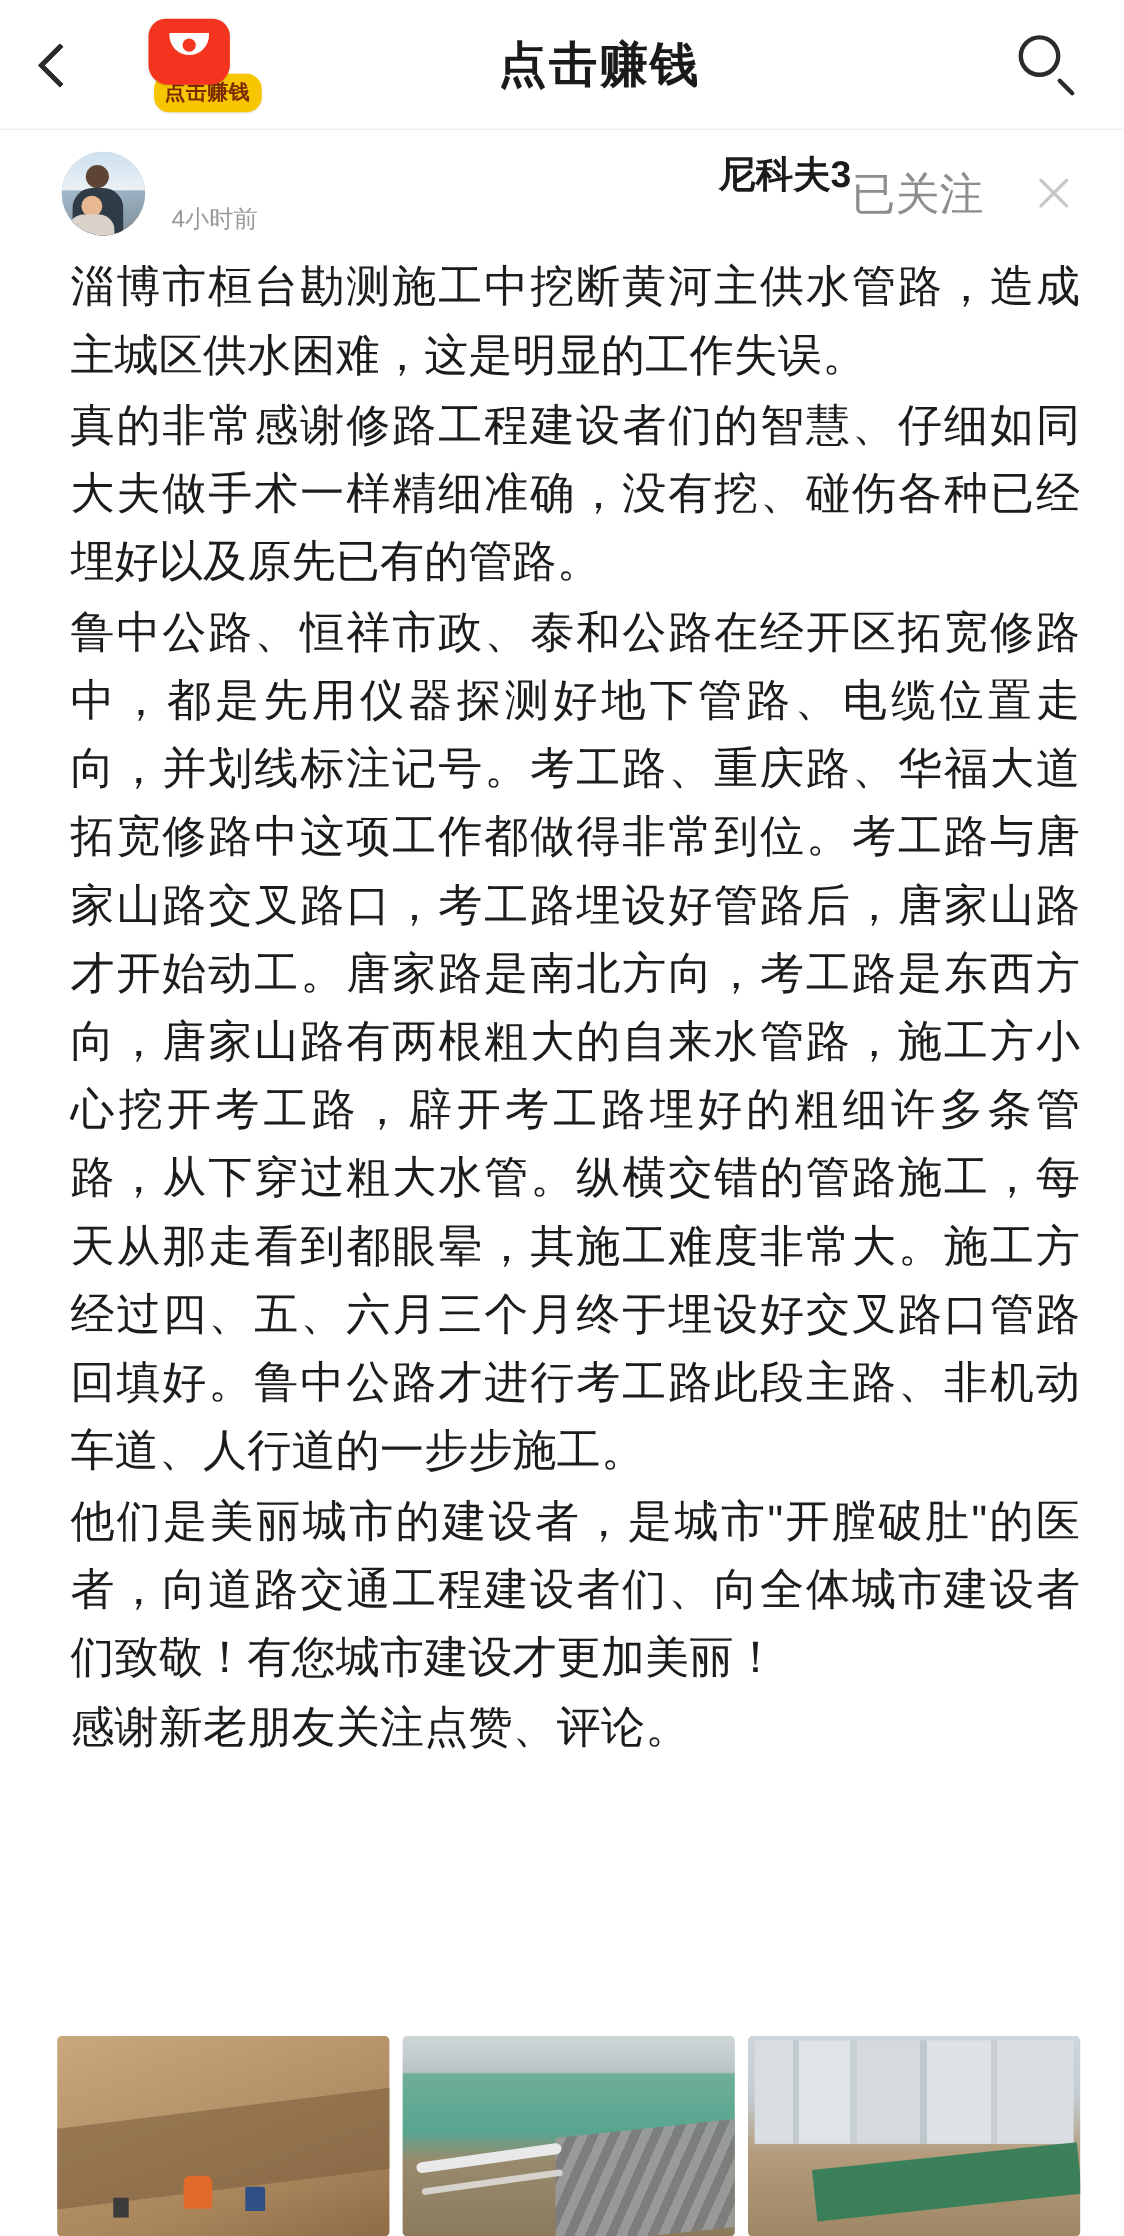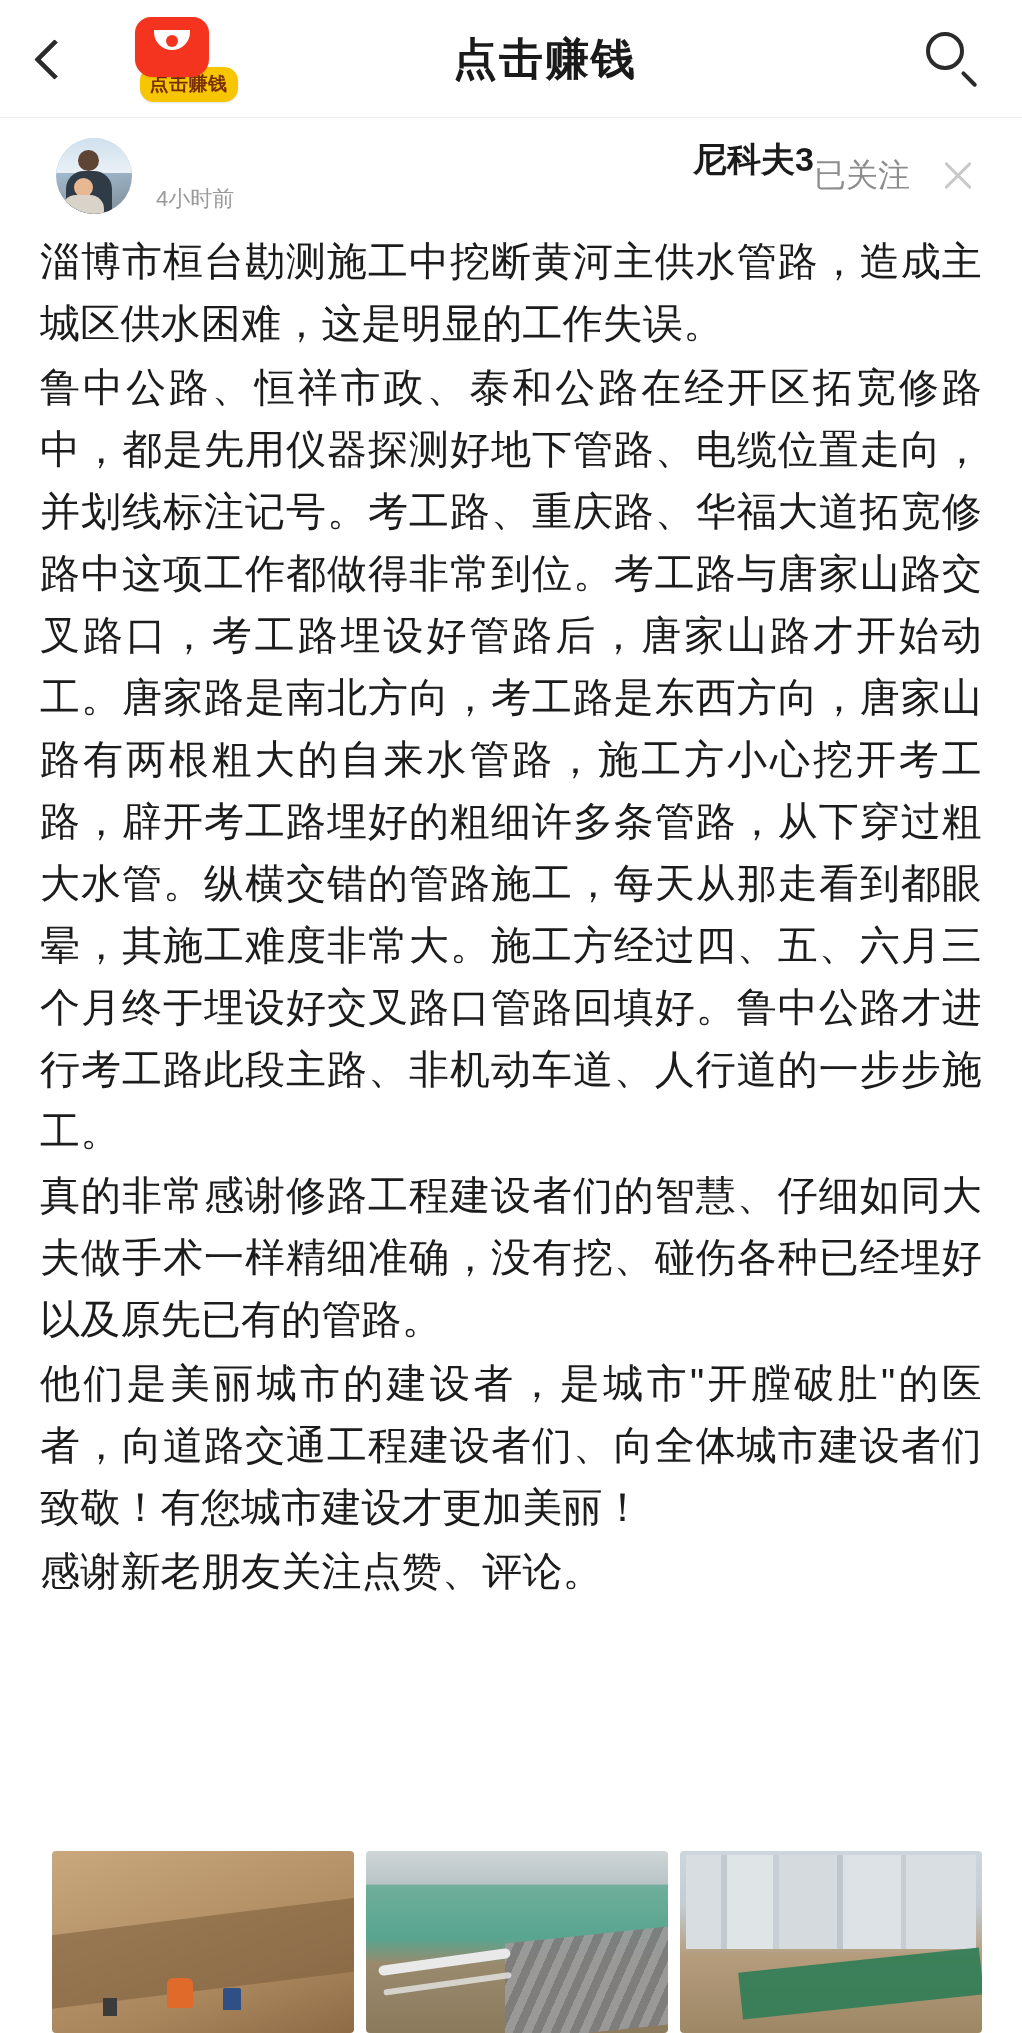--- a/index.html
+++ b/index.html
@@ -211,23 +211,23 @@
     line-height: 1.15;
     text-align: right;
   }
   .author-time {
     font-size: 22px;
     color: #9a9a9a;
     margin-top: 8px;
     line-height: 1.1;
   }
   .follow-state {
-    font-size: 32px;
+    font-size: 40px;
     color: #8d8d8d;
-    margin-right: 28px;
+    margin-right: 44px;
     cursor: pointer;
     white-space: nowrap;
   }
   .close-btn {
     width: 40px;
     height: 40px;
     position: relative;
     cursor: pointer;
     flex: 0 0 40px;
     margin-right: 4px;
@@ -240,21 +240,21 @@
     width: 36px;
     height: 3px;
     background: #c9c9c9;
     border-radius: 2px;
   }
   .close-btn:before { transform: rotate(45deg); }
   .close-btn:after  { transform: rotate(-45deg); }
 
   
   .article {
-    padding: 6px 40px 0 40px;
+    padding: 6px 40px 0 64px;
     box-sizing: border-box;
     flex: 1;
     overflow: hidden;
   }
   .para {
     font-size: 40px;
     line-height: 62px;
     color: #1c1c1c;
     letter-spacing: 0.2px;
     margin: 0 0 2px 0;
@@ -386,22 +386,22 @@
     <div class="author-meta">
       <div class="author-name">尼科夫3</div>
       <div class="author-time">4小时前</div>
     </div>
     <div class="follow-state">已关注</div>
     <div class="close-btn"></div>
   </div>
 
   <div class="article">
     <p class="para">淄博市桓台勘测施工中挖断黄河主供水管路，造成主城区供水困难，这是明显的工作失误。</p>
+    <p class="para">真的非常感谢修路工程建设者们的智慧、仔细如同大夫做手术一样精细准确，没有挖、碰伤各种已经埋好以及原先已有的管路。</p>
     <p class="para">鲁中公路、恒祥市政、泰和公路在经开区拓宽修路中，都是先用仪器探测好地下管路、电缆位置走向，并划线标注记号。考工路、重庆路、华福大道拓宽修路中这项工作都做得非常到位。考工路与唐家山路交叉路口，考工路埋设好管路后，唐家山路才开始动工。唐家路是南北方向，考工路是东西方向，唐家山路有两根粗大的自来水管路，施工方小心挖开考工路，辟开考工路埋好的粗细许多条管路，从下穿过粗大水管。纵横交错的管路施工，每天从那走看到都眼晕，其施工难度非常大。施工方经过四、五、六月三个月终于埋设好交叉路口管路回填好。鲁中公路才进行考工路此段主路、非机动车道、人行道的一步步施工。</p>
-    <p class="para">真的非常感谢修路工程建设者们的智慧、仔细如同大夫做手术一样精细准确，没有挖、碰伤各种已经埋好以及原先已有的管路。</p>
     <p class="para">他们是美丽城市的建设者，是城市"开膛破肚"的医者，向道路交通工程建设者们、向全体城市建设者们致敬！有您城市建设才更加美丽！</p>
     <p class="para">感谢新老朋友关注点赞、评论。</p>
   </div>
 
   <div class="image-strip">
     <div class="photo photo-1" title="沙土开挖现场照片"></div>
     <div class="photo photo-2" title="绿色防护基坑管道照片"></div>
     <div class="photo photo-3" title="小区楼房旁管沟施工照片"></div>
   </div>
 

